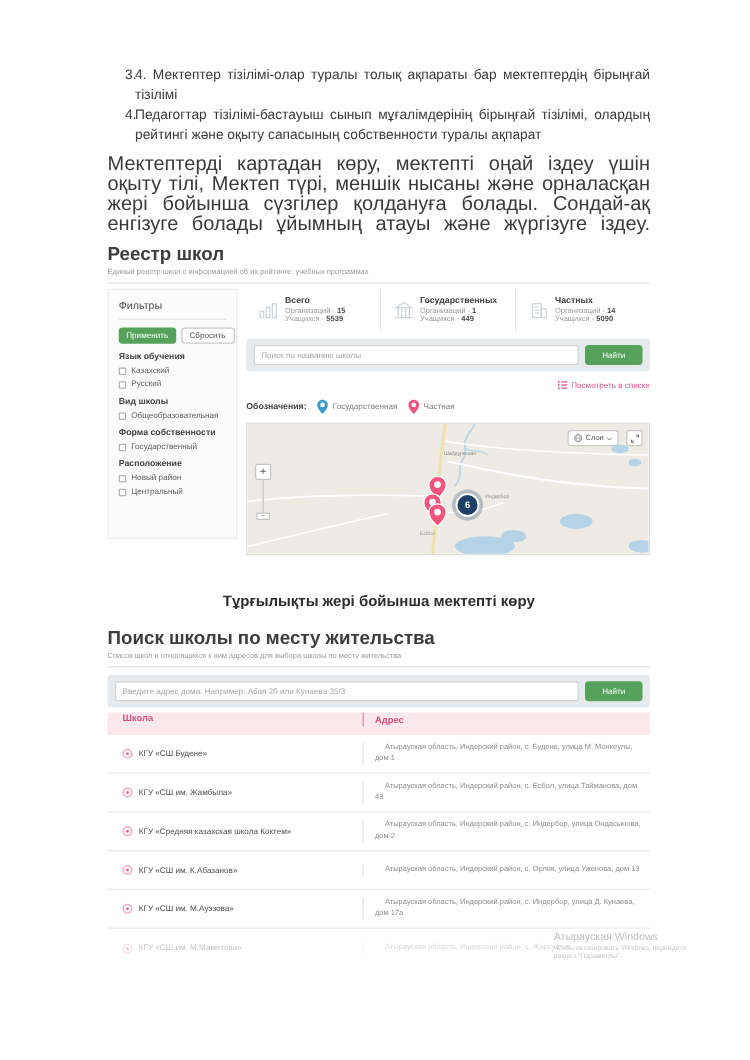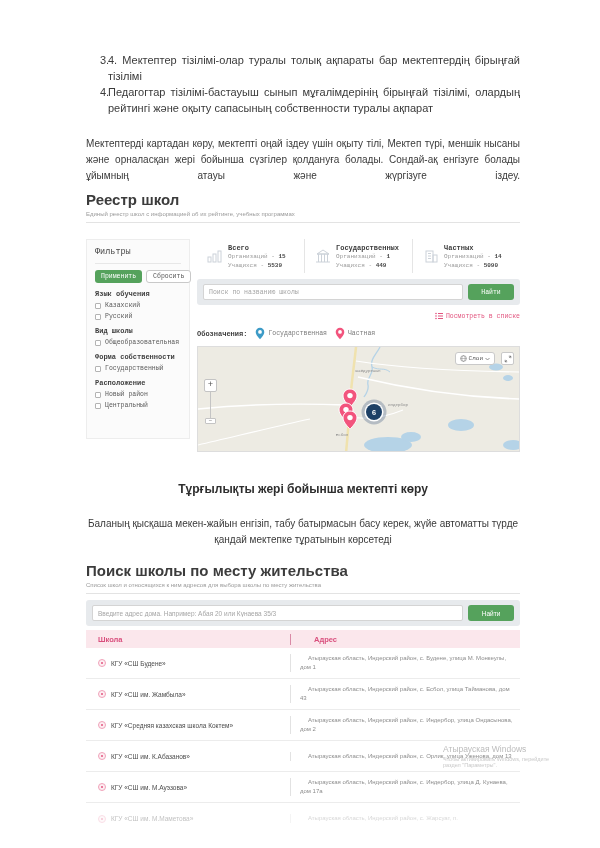--- a/index.html
+++ b/index.html
@@ -6,42 +6,42 @@
   html,body { width:600px; height:848px; background:#fff; overflow:hidden;
     font-family:"Liberation Sans","DejaVu Sans",sans-serif; color:#333; }
   .page { position:relative; width:600px; height:848px; padding:52px 80px 0 86px; }
 
   
   .doc-list { width:434px; }
   .doc-li { display:flex; font-size:11px; line-height:16px; color:#3a3a3a; }
   .doc-li .num { width:22px; padding-left:14px; flex:none; }
   .doc-li .txt { flex:1; text-align:justify; }
   .doc-h { font-size:12px; font-weight:bold; text-align:center; color:#2e2e2e; margin-top:13px; }
-  .doc-p { width:434px; font-size:10px; line-height:16px; color:#3a3a3a; margin-top:20px; }
+  .doc-p { width:434px; font-size:16px; line-height:16px; color:#3a3a3a; margin-top:8px; }
   .doc-p.just { text-align:justify; text-align-last:justify; }
   .doc-p.center { text-align:center; }
 
   
   .shot { width:434px; position:relative; }
   .shot-title { font-size:15px; font-weight:700; color:#3c3c3c; }
   .shot-sub { font-size:6px; color:#9a9a9a; margin-top:3px; }
   .divider { height:1px; background:#e3e3e3; margin-top:5px; }
   .btn-green { background:#55a25c; color:#fff; border:none; border-radius:3px;
     font-size:6.5px; font-family:inherit; padding:0 8px; cursor:pointer; }
   .btn-outline { background:#fff; color:#555; border:1px solid #c9c9c9; border-radius:3px;
     font-size:6.5px; font-family:inherit; padding:0 8px; cursor:pointer; }
   .searchbar { background:#e7eaed; border-radius:3px; padding:5px 6px; display:flex; gap:5px; margin-top:6px; }
   .searchbar input { flex:1; height:16px; border:1px solid #d4d4d4; border-radius:2px;
     font-size:6.5px; font-family:inherit; padding:0 5px; color:#444; }
   .searchbar input::placeholder { color:#a5a5a5; }
   .searchbar .btn-green { height:16px; width:46px; flex:none; }
 
   
   .shot1 { margin-top:7px; }
-  .shot1-body { display:flex; margin-top:16px;font-family:Liberation Mono, monospace; }
+  .shot1-body { display:flex; margin-top:4px; }
   .filters { width:104px; flex:none; background:#fbfbfb; border:1px solid #ededed;
     padding:7px 8px; height:200px; }
   .f-title { font-size:8.5px; color:#4a4a4a; }
   .f-div { height:1px; background:#e7e7e7; margin:6px 0; }
   .f-btns { display:flex; gap:4px; margin:2px 0 6px; }
   .f-btns button { height:13px; padding:0 6px; }
   .f-group-title { font-size:7px; font-weight:bold; color:#3f3f3f; margin:7px 0 3px; }
   .f-opt { display:flex; align-items:center; gap:4px; margin:4px 0; cursor:pointer; }
   .f-opt .cb { width:6px; height:6px; border:1px solid #b3b3b3; border-radius:1px; background:#fff; flex:none; }
   .f-opt .lbl { font-size:6.5px; color:#5a5a5a; }
@@ -74,23 +74,23 @@
     margin:0 1px; font-size:6px; line-height:4px; color:#777; cursor:pointer; }
   .layersbtn { position:absolute; top:5px; right:24px; height:13px; display:flex; align-items:center;
     gap:2px; background:#fff; border:1px solid #c9c9c9; border-radius:3px; padding:0 4px; cursor:pointer; }
   .layersbtn span { font-size:6px; color:#555; }
   .expandbtn { position:absolute; top:5px; right:5px; width:13px; height:13px; background:#fff;
     border:1px solid #c9c9c9; border-radius:2px; display:flex; align-items:center; justify-content:center; cursor:pointer; }
 
   
   .shot2 { margin-top:14px; }
   .tbl { margin-top:4px; }
-  .tbl-head { display:flex; background:#fbe7ec; height:18px; align-items:center; }
+  .tbl-head { display:flex; background:#fbe7ec; height:18px; align-items:flex-start; }
   .tbl-head .c1 { width:47%; padding-left:12px; font-size:7.5px; font-weight:bold; color:#d94f7d; }
-  .tbl-head .c2 { width:53%; padding-left:23px; font-size:7.5px; font-weight:bold; color:#d94f7d;
+  .tbl-head .c2 { width:53%; padding-left:9px; font-size:7.5px; font-weight:bold; color:#d94f7d;
     border-left:1px solid #d98aa6; height:11px; line-height:11px; }
   .tbl-row { display:flex; height:31px; border-bottom:1px solid #ececec; align-items:center; }
   .tbl-row .c1 { width:47%; padding-left:12px; display:flex; align-items:center; gap:5px; }
   .tbl-row .c1 .school { font-size:6.5px; color:#4c4c4c; }
   .rowicon { width:8px; height:8px; border-radius:50%; border:1px solid #f0a2ba; background:#fdeef2;
     flex:none; position:relative; cursor:pointer; }
   .rowicon::after { content:""; position:absolute; left:2px; top:2px; width:2px; height:2px;
     border-radius:50%; background:#e2557f; }
   .tbl-row .c2 { width:53%; padding:0 6px 0 9px; border-left:1px solid #e2e2e2; align-self:center; }
   .tbl-row .addr { font-size:6px; line-height:9px; color:#8c8c8c; text-indent:8px; }
@@ -306,21 +306,20 @@
             <svg width="8" height="8" viewBox="0 0 10 10">
               <path d="M3.5 6.5 L1.5 8.5 M1.5 8.5 v-2.5 M1.5 8.5 h2.5 M6.5 3.5 L8.5 1.5 M8.5 1.5 h-2.5 M8.5 1.5 v2.5" fill="none" stroke="#666" stroke-width="0.9"></path>
             </svg>
           </div>
         </div>
       </div>
     </div>
   </section>
 
   <div class="doc-h" style="margin-top:30px;">Тұрғылықты жері бойынша мектепті көру</div>
-  <p class="doc-p center">Баланың қысқаша мекен-жайын енгізіп, табу батырмасын басу керек, жүйе автоматты түрде қандай мектепке тұратынын көрсетеді</p>
 
   <section class="shot shot2">
     <div class="shot-title">Поиск школы по месту жительства</div>
     <div class="shot-sub">Список школ и относящихся к ним адресов для выбора школы по месту жительства</div>
     <div class="divider"></div>
 
     <div class="searchbar">
       <input placeholder="Введите адрес дома. Например: Абая 20 или Кунаева 35/3" style="">
       <button class="btn-green">Найти</button>
     </div>

